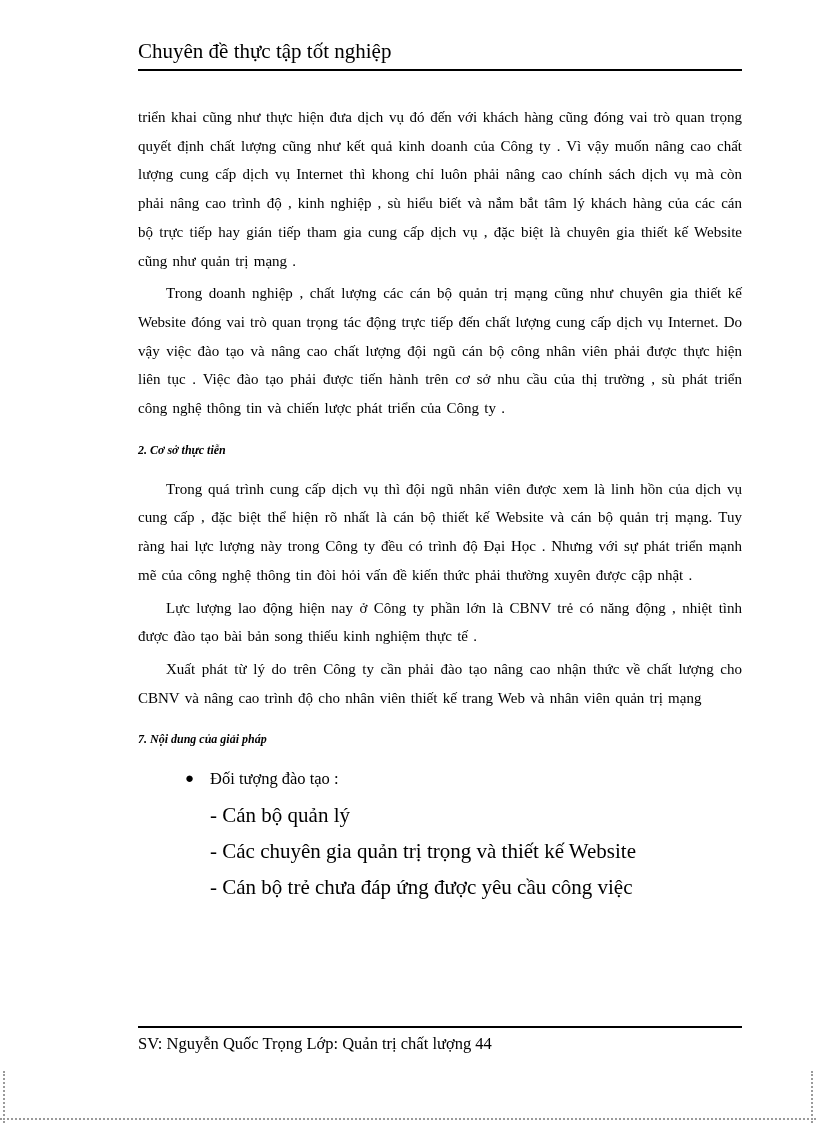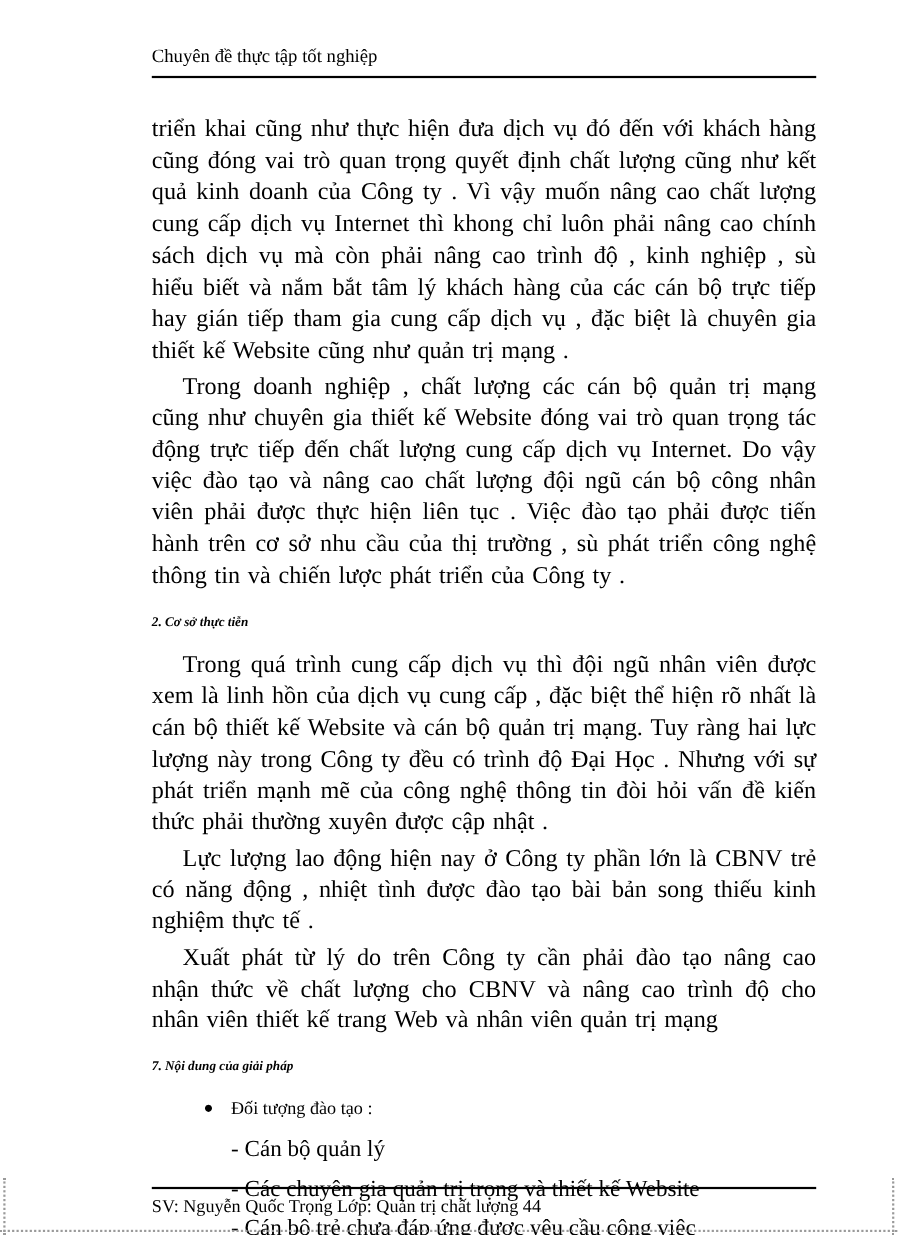--- a/index.html
+++ b/index.html
@@ -17,34 +17,34 @@
     box-sizing: border-box;
     overflow: hidden;
   }
   .content {
     position: absolute;
     left: 138px;
     right: 74px;
     top: 40px;
   }
   .header-title {
-    font-size: 17px;
+    font-size: 21px;
     line-height: 22px;
     padding-bottom: 7px;
   }
   .header-rule {
     border: 0;
     border-top: 2.5px solid #000;
     margin: 0 0 2px 0;
   }
   .body-text {
     margin-top: 32px;
   }
   .para {
-    font-size: 22px;
+    font-size: 15px;
     line-height: 28.7px;
     text-align: justify;
     margin: 0 0 4px 0;
     text-indent: 28px;
     word-spacing: 1.5px;
     font-family: Liberation Serif, serif;
   }
   .para.no-indent {
     text-indent: 0;
   }
@@ -68,21 +68,21 @@
   }
   .sub-line {
     font-size: 21px;
     line-height: 28px;
     margin: 0 0 8px 72px;
   }
   .footer {
     position: absolute;
     left: 138px;
     right: 74px;
-    top: 1079px;
+    top: 1026px;
   }
   .footer-rule {
     border: 0;
     border-top: 2.5px solid #000;
     margin: 0 0 5px 0;
   }
   .footer-line1 {
     font-size: 16.5px;
     line-height: 21px;
   }

